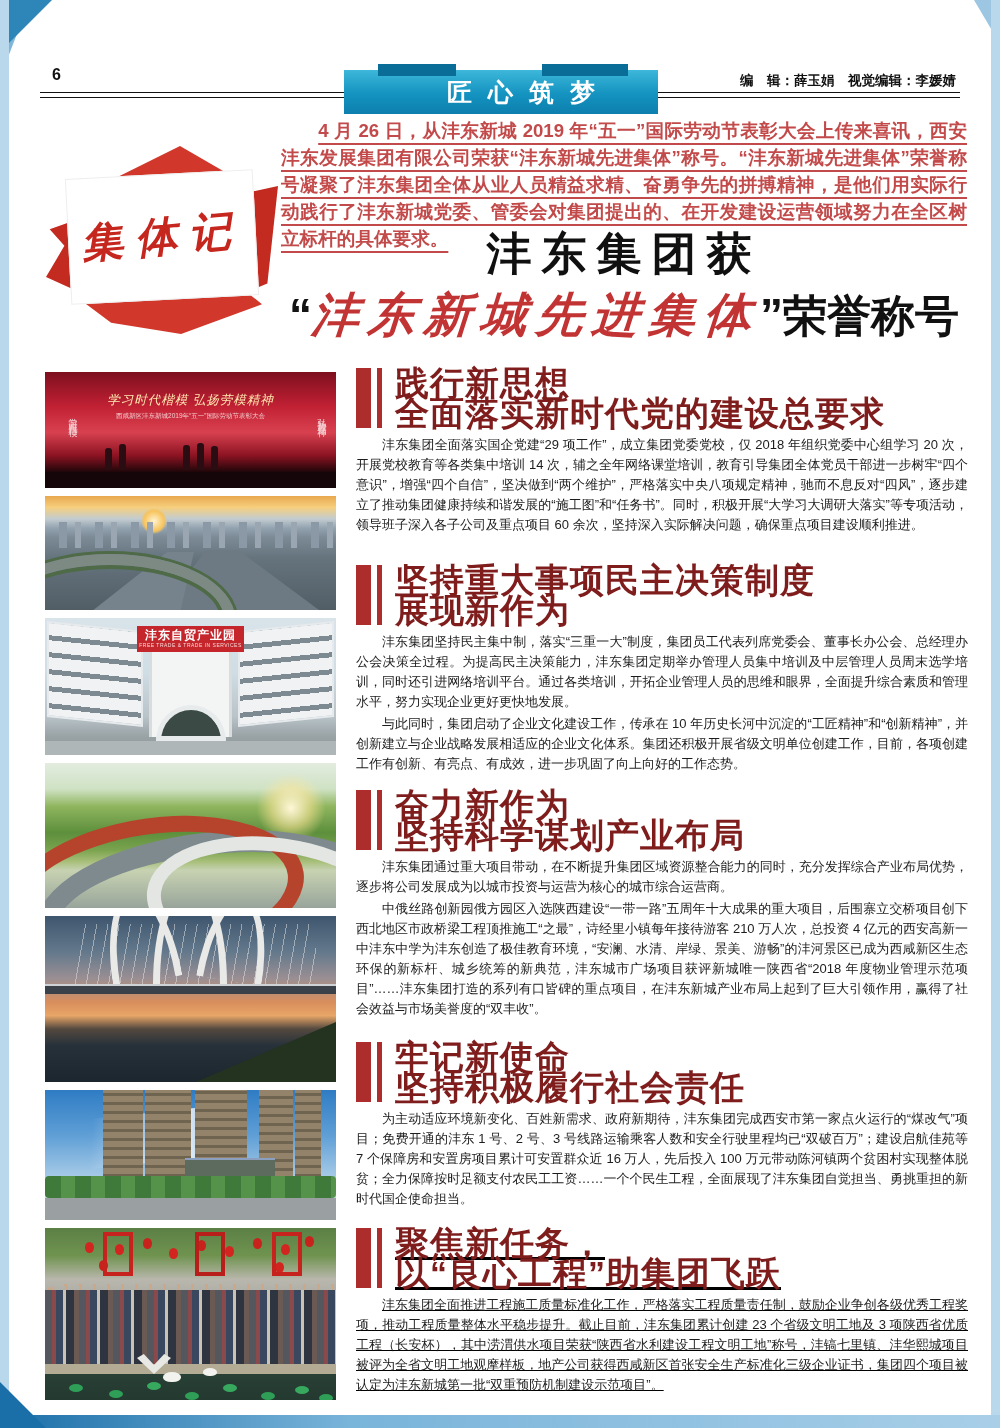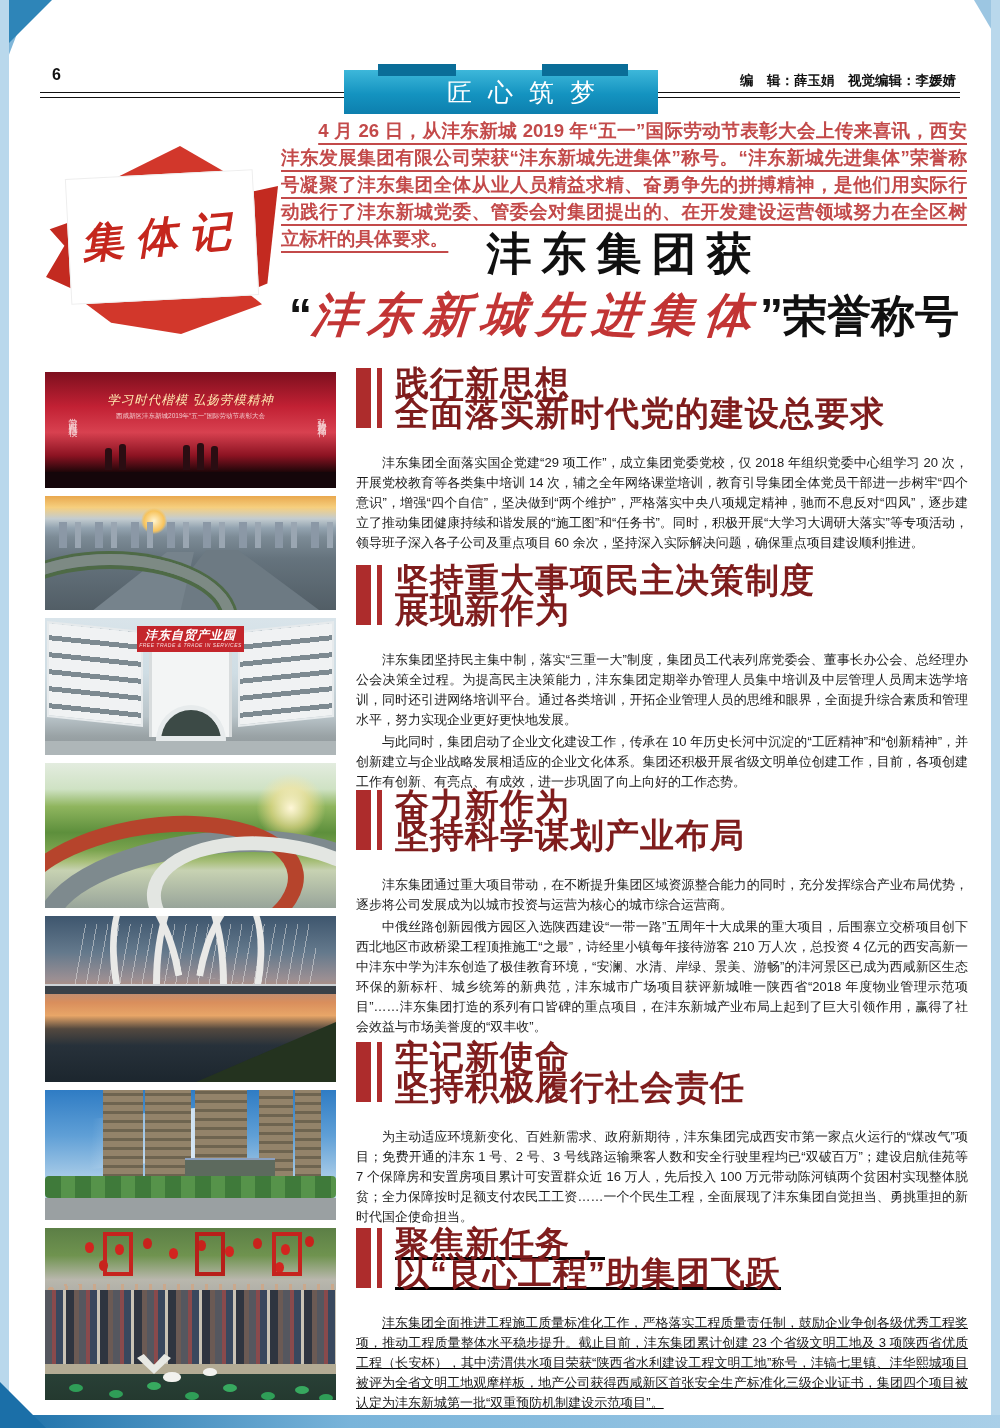--- a/index.html
+++ b/index.html
@@ -20,21 +20,21 @@
                clip-path:polygon(0 0,0 100%,100% 100%); }
   .corner-tr { position:absolute; right:0; top:0; width:26px; height:44px; background:#9cc6e2;
                clip-path:polygon(100% 0,0 0,100% 100%); }
 
   
   .page-num { position:absolute; left:52px; top:66px; font-size:16px; font-weight:bold; color:#111; }
   .head-rule { position:absolute; left:40px; right:40px; top:92px; height:6px;
                border-top:1.6px solid #111; border-bottom:1.6px solid #111; }
   .banner { position:absolute; left:344px; top:70px; width:314px; height:44px;
             background:linear-gradient(180deg,#3db7da 0%,#1493c0 55%,#0d7fae 100%);
-            color:#fff; font-size:25px; font-weight:normal; letter-spacing:16px;
+            color:#fff; font-size:25px; font-weight:bold; letter-spacing:16px;
             display:flex; align-items:center; justify-content:center; text-indent:16px; z-index:3;padding-left:40px; }
   .banner::before { content:""; position:absolute; left:34px; top:-6px; width:78px; height:12px; background:#0a6d98; z-index:-1; }
   .banner::after  { content:""; position:absolute; right:30px; top:-6px; width:86px; height:12px; background:#0a6d98; z-index:-1; }
   .editors { position:absolute; right:44px; top:72px; font-size:13.5px; font-weight:bold; color:#111; }
 
   
   .intro { position:absolute; left:281px; top:117px; width:686px; font-size:18.6px; line-height:27px;
            color:#c34a4a; font-weight:bold; text-align:justify; text-indent:2em;
            text-decoration:underline; text-decoration-color:#c34a4a; text-decoration-thickness:1.5px;
            text-underline-offset:6px; }
@@ -168,21 +168,21 @@
   .ph7 .fountain { position:absolute; left:92px; bottom:26px; width:34px; height:20px; background:#e8e9e4;
         clip-path:polygon(50% 100%,0 20%,20% 0,50% 55%,80% 0,100% 20%); }
 
   
   .section { position:absolute; left:356px; width:612px; }
   .sec-head { display:flex; align-items:stretch; }
   .sec-bars { display:flex; margin-right:13px; }
   .bar-thick { width:15px; background:#ad2c2c; }
   .bar-thin  { width:5px;  background:#ad2c2c; margin-left:6px; }
   .sec-titles { font-size:34px; font-weight:bold; color:#7f1d1d; line-height:30px; letter-spacing:1px; }
-  .sec-body { margin-top:25px; }
+  .sec-body { margin-top:7px; }
   .sec-body p { font-size:13px; line-height:20px; color:#1c1c1c; text-align:justify; text-indent:2em; }
   .sec-body p + p { margin-top:2px; }
 </style>
 </head>
 <body>
 
 <div id="page">
 
   <div class="corner-tl2"></div>
   <div class="corner-tl"></div>
@@ -230,21 +230,21 @@
   </div>
 
   <div class="photo ph2" style="top:496px;height:114px;">
     <div class="sun"></div>
     <div class="city"></div>
     <div class="road"></div>
     <div class="road2"></div>
     <div class="ring"></div>
   </div>
 
-  <div class="photo ph3" style="top:618px;height:137px;font-style:italic;">
+  <div class="photo ph3" style="top:618px;height:137px;">
     <div class="atrium"></div>
     <div class="blk l"></div>
     <div class="blk r"></div>
     <div class="sign">
       <div class="cn">沣东自贸产业园</div>
       <div class="en">FREE TRADE &amp; TRADE IN SERVICES</div>
     </div>
     <div class="fan"></div>
     <div class="plaza"></div>
   </div>

